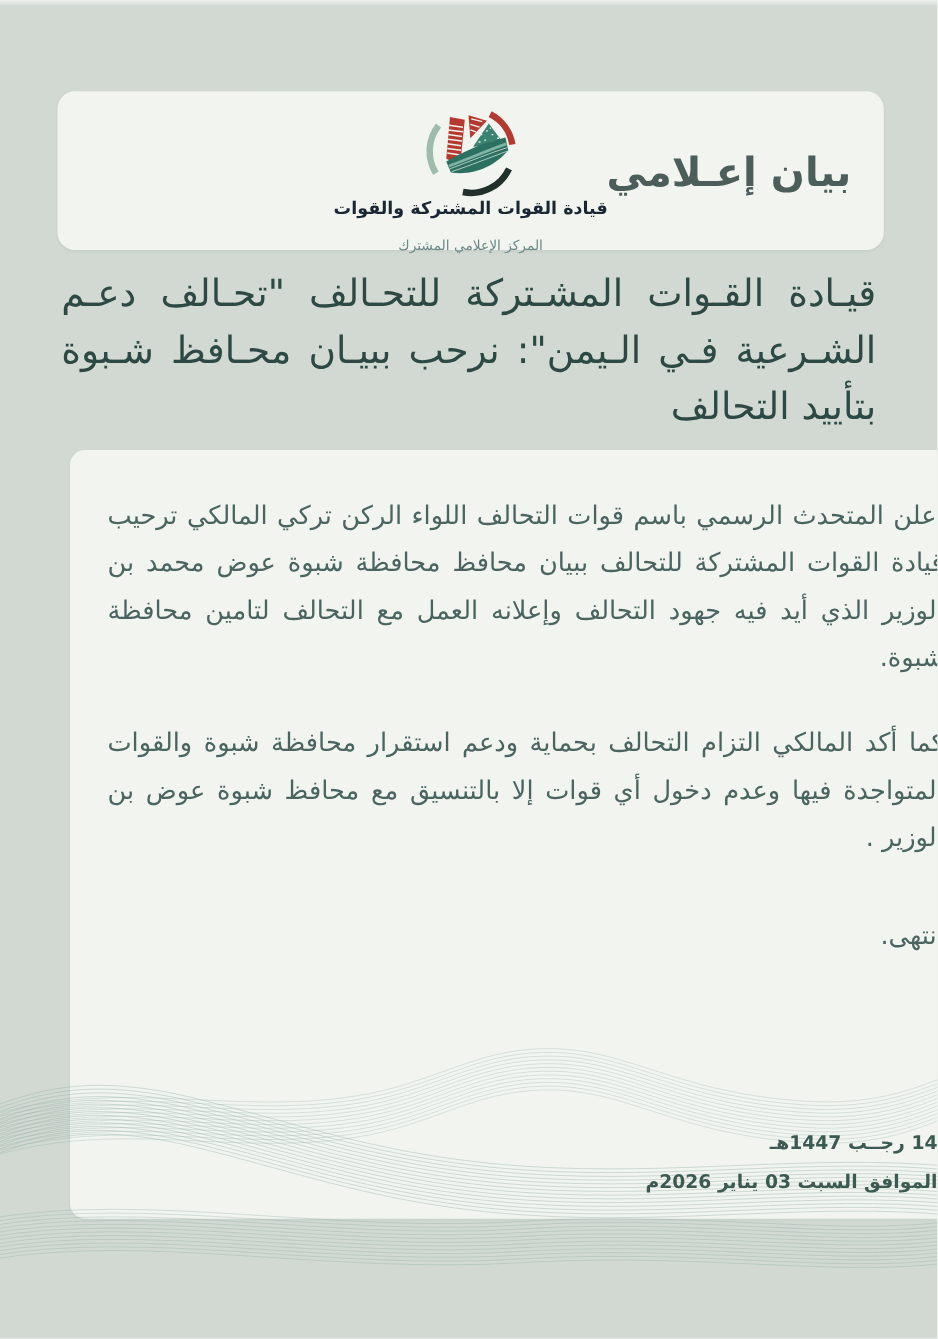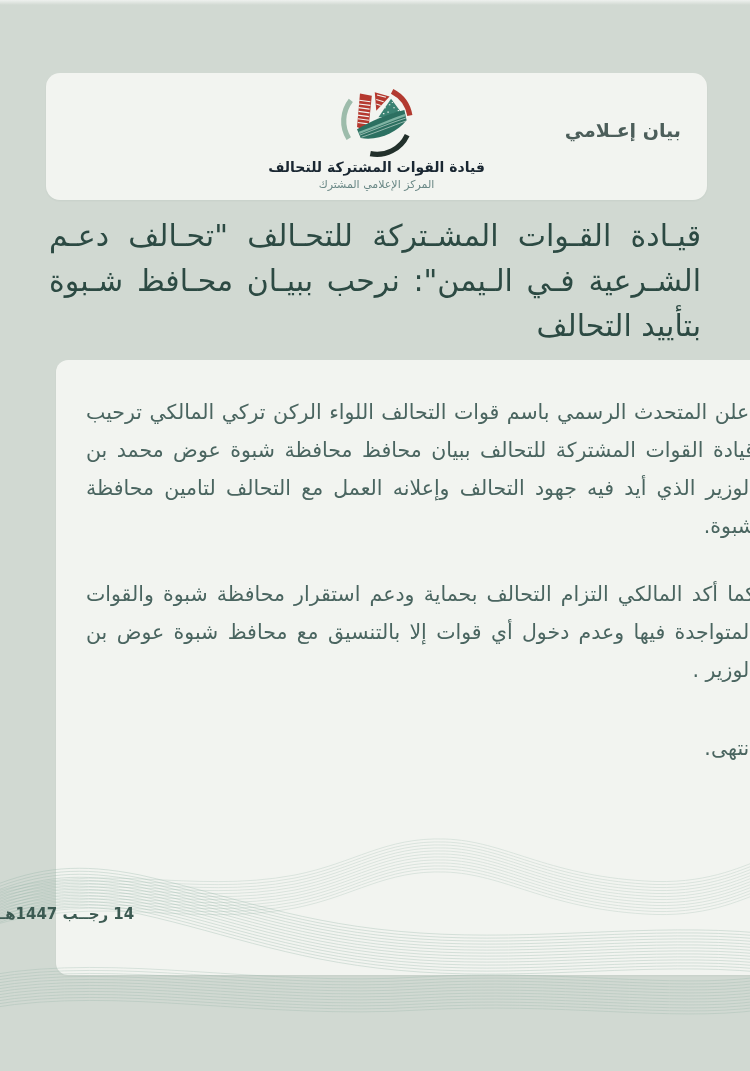--- a/index.html
+++ b/index.html
@@ -19,44 +19,44 @@
   .card{
     position:absolute;
     background:#f2f4f0;
     border-radius:14px;
     box-shadow:0 1px 2px rgba(40,60,55,0.05);
   }
   .header-card{top:73px;left:46px;width:661px;height:127px;}
   .logo-block{position:absolute;top:11px;left:0;right:0;text-align:center;}
   .emblem{width:74px;height:74px;display:block;margin:0 auto;}
   .org-name{font-size:14px;font-weight:bold;color:#1a2732;margin-top:1px;letter-spacing:0;}
-  .org-sub{font-size:11px;color:#6a8886;margin-top:3px;}
+  .org-sub{font-size:11px;color:#6a8886;margin-top:15px;}
   .statement-label{
     position:absolute;top:46px;right:26px;
-    font-size:19px;font-weight:600;color:#4c5e5a;
+    font-size:32px;font-weight:600;color:#4c5e5a;
   }
   .title{
     position:absolute;top:213px;right:49px;left:49px;margin:0;
     font-size:30px;font-weight:normal;color:#2c4a43;line-height:45px;
   }
   .t-line{display:block;}
   .t-just{text-align:justify;text-align-last:justify;}
   .t-last{text-align:right;}
   .content-card{top:360px;left:56px;width:729px;height:615px;border-radius:12px;}
   .body-text{
     padding:33px 30px 0 30px;
     font-size:20.5px;line-height:38px;color:#4a6560;
     text-align:justify;
   }
   .body-text p{margin:0 0 30px 0;}
   .body-text p.end{text-align:right;margin:40px 0 0 0;}
   .waves{position:absolute;top:775px;left:0;width:750px;height:260px;pointer-events:none;}
   .date-block{
     position:absolute;top:899px;left:0;right:0;
-    text-align:left;
+    text-align:right;
     font-size:15px;font-weight:bold;color:#3c5a52;line-height:31px;
   }
 </style>
 </head>
 <body>
 
 <div class="page">
 
   <div class="card header-card">
     <div class="logo-block">
@@ -69,21 +69,21 @@
         <polygon points="27,13 43,16 38,65 23,58" fill="#b5392f"></polygon>
         <path d="M26,22 L41,24 M25,27 L41,29 M25,32 L40,34 M25,37 L40,39 M24,42 L39,44 M24,47 L39,49 M24,52 L38,54" stroke="#f2f4f0" stroke-width="1.6"></path>
         <polygon points="47,11 67,17 49,36" fill="#b5392f"></polygon>
         <path d="M50,15 L62,18 M49,21 L59,24 M49,27 L55,29" stroke="#f2f4f0" stroke-width="1.4"></path>
         <polygon points="69,20 86,43 52,45" fill="#3a8272"></polygon>
         <path d="M60,32 l2,0 M66,28 l2,0 M72,32 l2,0 M64,38 l2,0 M72,40 l2,0 M78,36 l2,0 M70,25 l1.5,0 M58,40 l2,0" stroke="#e9efe9" stroke-width="1.5"></path>
         <path d="M23,61 C42,50 62,41 87,35 L90,49 C76,66 52,77 28,73 Z" fill="#2c7061"></path>
         <path d="M26,66 C48,58 70,48 88,42" stroke="#7fb3a3" stroke-width="3" fill="none"></path>
         <path d="M27,69 C48,61 70,52 89,46 M29,72 C50,65 72,56 89,50" stroke="#dfe9e2" stroke-width="0.8" fill="none"></path>
       </svg>
-      <div class="org-name">قيادة القوات المشتركة للتحالف</div>
+      <div class="org-name">قيادة القوات المشتركة والقوات</div>
       <div class="org-sub">المركز الإعلامي المشترك</div>
     </div>
     <div class="statement-label">بيان إعـلامي</div>
   </div>
 
   <h1 class="title">
     <span class="t-line t-just">قيـادة القـوات المشـتركة للتحـالف "تحـالف دعـم</span>
     <span class="t-line t-just">الشـرعية فـي الـيمن": نرحب ببيـان محـافظ شـبوة</span>
     <span class="t-line t-last">بتأييد التحالف</span>
   </h1>
@@ -143,15 +143,16 @@
         <use href="#wC" y="21"></use>
       <use href="#wC" y="24"></use>
         <use href="#wC" y="27"></use>
         <use href="#wC" y="30"></use>
         <use href="#wC" y="33"></use>
     </g>
   </svg>
 
   <div class="date-block">
     <div>14 رجــب 1447هـ</div>
+    <div>الموافق السبت 03 يناير 2026م</div>
   </div>
 
 </div>
 
 </body></html>

